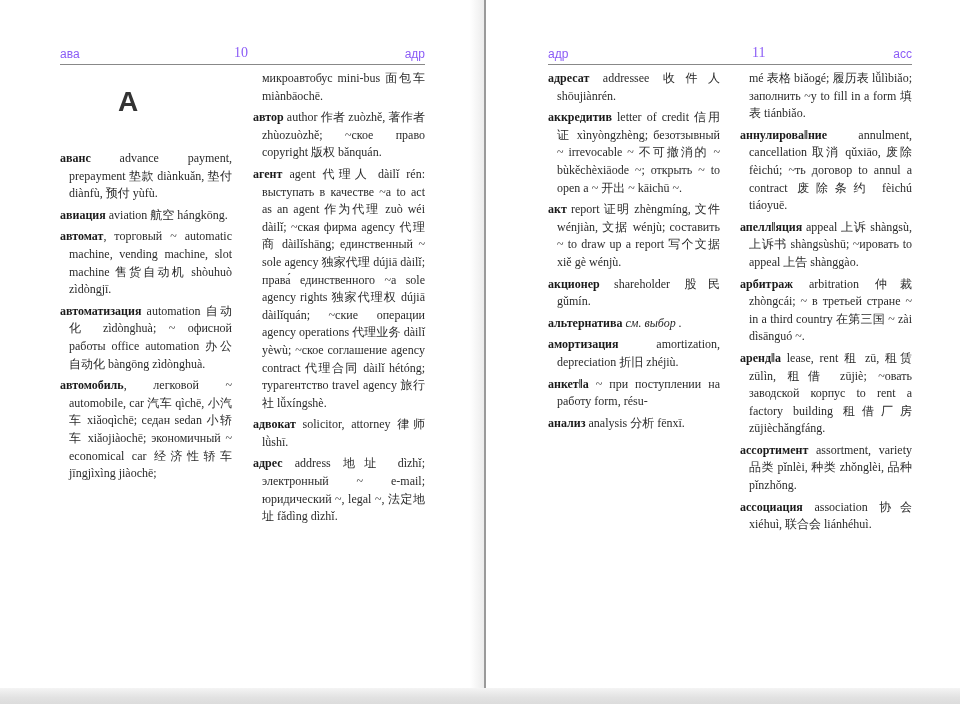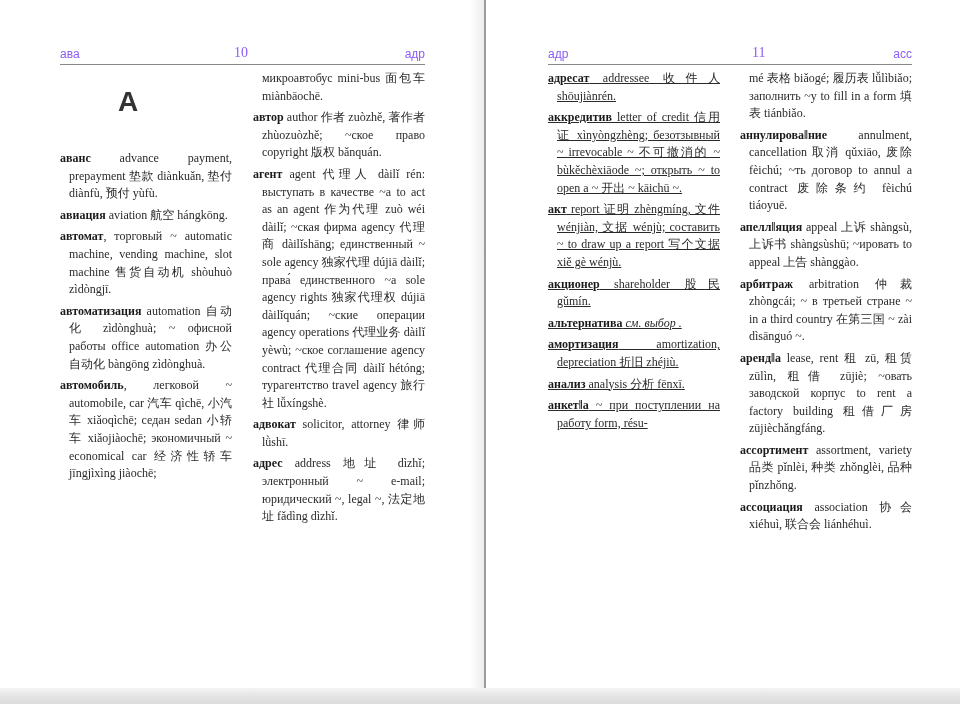--- a/index.html
+++ b/index.html
@@ -53,21 +53,21 @@
   .page.left .rh-num { left: 174px; }
   .page.right .rh-num { left: 176px; margin-left: 28px; }
 
   .column {
     position: absolute; top: 70px;
     font-size: 12px; line-height: 17.6px;
     text-align: justify;
   }
   .page.left .col1 { left: 60px; width: 172px; top: 150px; }
   .page.left .col2 { left: 253px; width: 172px; }
-  .page.right .col1 { left: 62px; width: 172px; text-decoration: underline; }
+  .page.right .col1 { left: 62px; width: 172px; }
   .page.right .col2 { left: 254px; width: 172px; }
 
   .section-letter {
     position: absolute; left: 118px; top: 86px;
     font-family: "Liberation Sans", "DejaVu Sans", sans-serif;
     font-size: 28px; font-weight: bold; color: #333;
   }
 
   .entry {
     padding-left: 9px; text-indent: -9px;
@@ -116,22 +116,22 @@
       <span class="rh-right">асс</span>
     </div>
 
     <div class="column col1">
       <div class="entry"><span class="hw">адресат</span><span> addressee 收件人 shōujiànrén.</span></div>
       <div class="entry"><span class="hw">аккредитив</span><span> letter of credit 信用证 xìnyòngzhèng; безотзывный ~ irrevocable ~ 不可撤消的 ~ bùkěchèxiāode ~; открыть ~ to open a ~ 开出 ~ kāichū ~.</span></div>
       <div class="entry"><span class="hw">акт</span><span> report 证明 zhèngmíng, 文件 wénjiàn, 文据 wénjù; составить ~ to draw up a report 写个文据 xiě gè wénjù.</span></div>
       <div class="entry"><span class="hw">акционер</span><span> shareholder 股民 gǔmín.</span></div>
       <div class="entry"><span class="hw">альтернатива</span><span class="it"> см. выбор .</span></div>
       <div class="entry"><span class="hw">амортизация</span><span> amortization, depreciation 折旧 zhéjiù.</span></div>
+      <div class="entry"><span class="hw">анкет‖а</span><span> ~ при поступлении на работу form, résu-</span></div>
       <div class="entry"><span class="hw">анализ</span><span> analysis 分析 fēnxī.</span></div>
-      <div class="entry"><span class="hw">анкет‖а</span><span> ~ при поступлении на работу form, résu-</span></div>
     </div>
 
     <div class="column col2">
       <div class="entry cont" style="padding-left:9px;text-indent:0;"><span>mé 表格 biǎogé; 履历表 lǚlìbiǎo; заполнить ~у to fill in a form 填表 tiánbiǎo.</span></div>
       <div class="entry"><span class="hw">аннулирова‖ние</span><span> annulment, cancellation 取消 qǔxiāo, 废除 fèichú; ~ть договор to annul a contract 废除条约 fèichú tiáoyuē.</span></div>
       <div class="entry"><span class="hw">апелл‖яция</span><span> appeal 上诉 shàngsù, 上诉书 shàngsùshū; ~ировать to appeal 上告 shànggào.</span></div>
       <div class="entry"><span class="hw">арбитраж</span><span> arbitration 仲裁 zhòngcái; ~ в третьей стране ~ in a third country 在第三国 ~ zài dìsānguó ~.</span></div>
       <div class="entry"><span class="hw">аренд‖а</span><span> lease, rent 租 zū, 租赁 zūlìn, 租借 zūjiè; ~овать заводской корпус to rent a factory building 租借厂房 zūjièchǎngfáng.</span></div>
       <div class="entry"><span class="hw">ассортимент</span><span> assortment, variety 品类 pǐnlèi, 种类 zhǒnglèi, 品种 pǐnzhǒng.</span></div>
       <div class="entry"><span class="hw">ассоциация</span><span> association 协会 xiéhuì, 联合会 liánhéhuì.</span></div>

